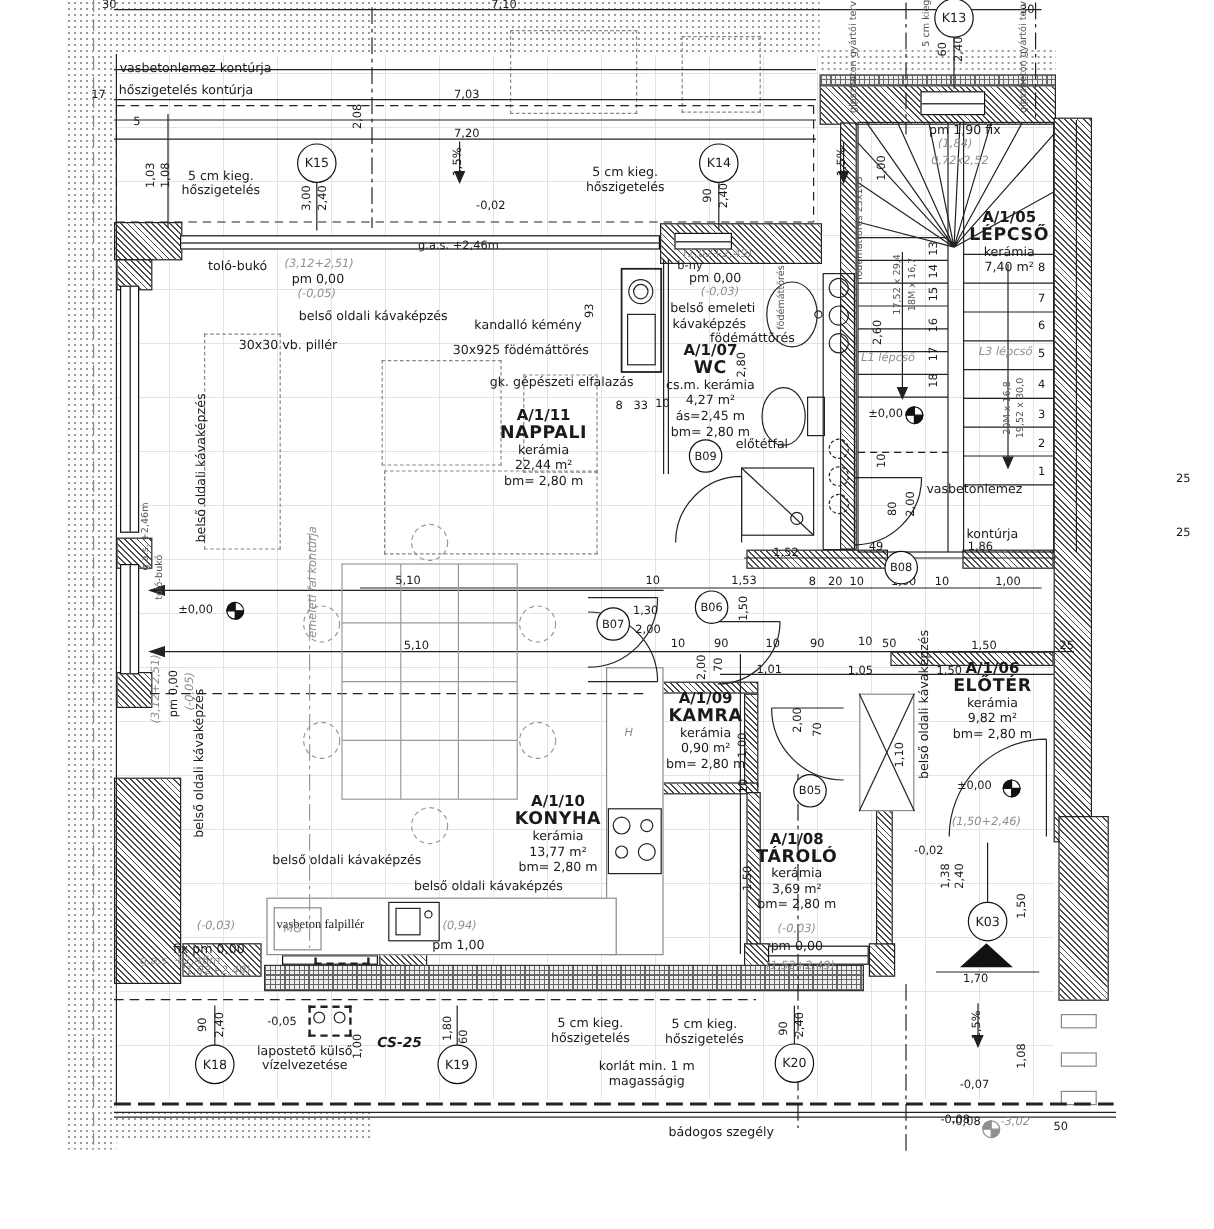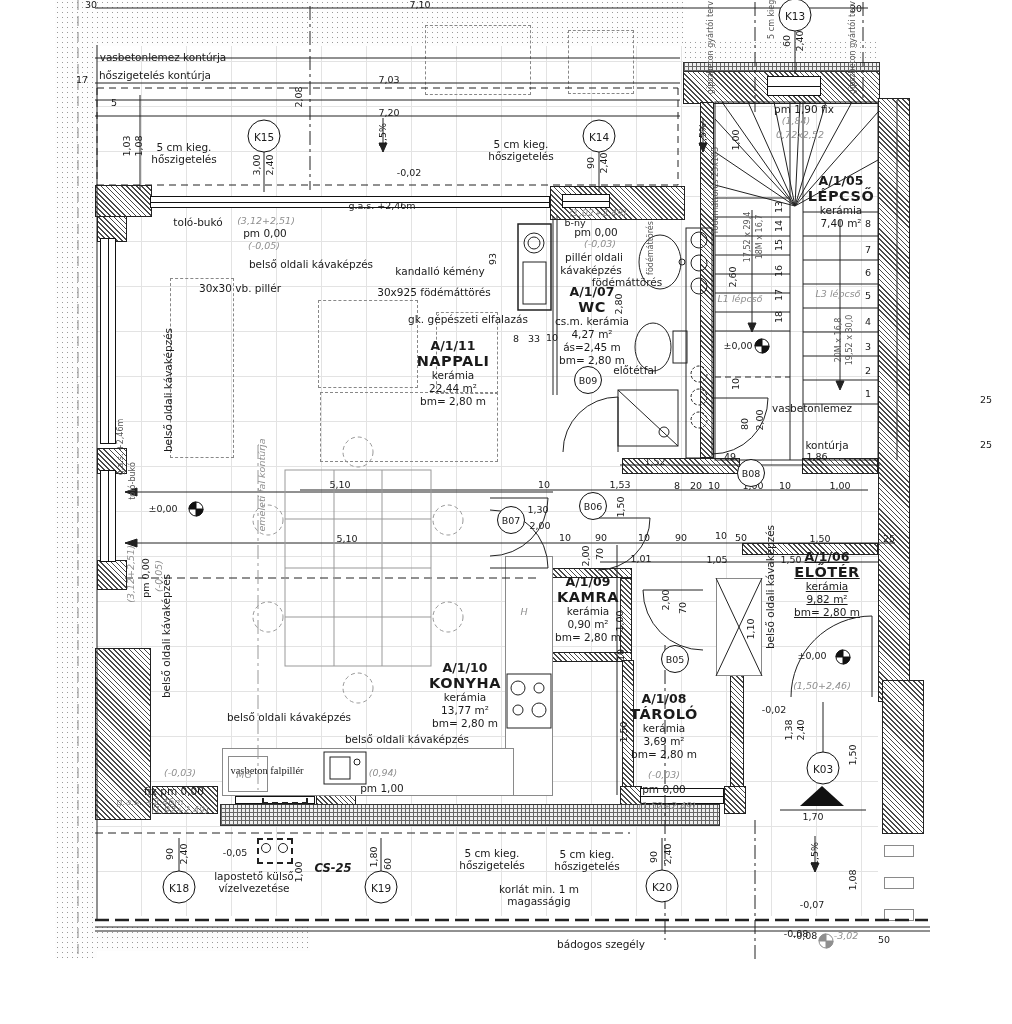--- a/index.html
+++ b/index.html
@@ -250,21 +250,21 @@
     <div class="rline">ás=2,45 m</div>
     <div class="rline">bm= 2,80 m</div>
   </div>
   <div class="room" style="left:528px;top:574px;width:120px;">
     <div class="rid">A/1/09</div>
     <div class="rname">KAMRA</div>
     <div class="rline">kerámia</div>
     <div class="rline">0,90 m²</div>
     <div class="rline">bm= 2,80 m</div>
   </div>
-  <div class="room" style="left:767px;top:549px;width:120px;text-decoration:underline;">
+  <div class="room" style="left:767px;top:549px;width:120px;">
     <div class="rid">A/1/06</div>
     <div class="rname">ELŐTÉR</div>
     <div class="rline">kerámia</div>
     <div class="rline">9,82 m²</div>
     <div class="rline">bm= 2,80 m</div>
   </div>
   <div class="room" style="left:395px;top:660px;width:140px;">
     <div class="rid">A/1/10</div>
     <div class="rname">KONYHA</div>
     <div class="rline">kerámia</div>
@@ -312,21 +312,21 @@
       <span class="lbl a" style="left: 311px; top: 264px; transform: translate(-50%, -50%);">belső oldali kávaképzés</span>
       <span class="lbl a" style="left: 240px; top: 288px; transform: translate(-50%, -50%);">30x30 vb. pillér</span>
       <span class="lbl a" style="left: 440px; top: 271px; transform: translate(-50%, -50%);">kandalló kémény</span>
       <span class="lbl a" style="left: 434px; top: 292px; transform: translate(-50%, -50%);">30x925 födémáttörés</span>
       <span class="lbl a" style="left: 468px; top: 319px; transform: translate(-50%, -50%);">gk. gépészeti elfalazás</span>
       <span class="lbl" style="left: 382px; top: 206px; transform: translate(-50%, -50%);">g.a.s. +2,46m</span>
       <span class="lbl" style="left: 575px; top: 223px; transform: translate(-50%, -50%);">b-ny</span>
       <span class="lbl g" style="left: 598px; top: 213px; transform: translate(-50%, -50%);">(1,02+2,49)</span>
       <span class="lbl a" style="left: 596px; top: 232px; transform: translate(-50%, -50%);">pm 0,00</span>
       <span class="lbl g" style="left: 600px; top: 244px; transform: translate(-50%, -50%);">(-0,03)</span>
-      <span class="lbl a" style="left: 594px; top: 257px; transform: translate(-50%, -50%);">pillér oldali</span>
+      <span class="lbl a" style="left: 594px; top: 257px; transform: translate(-50%, -50%);">belső emeleti</span>
       <span class="lbl a" style="left: 591px; top: 270px; transform: translate(-50%, -50%);">kávaképzés</span>
       <span class="lbl a" style="left: 627px; top: 282px; transform: translate(-50%, -50%);">födémáttörés</span>
       <span class="lbl a" style="left: 635px; top: 370px; transform: translate(-50%, -50%);">előtétfal</span>
       <span class="lbl" style="left: 493px; top: 259px; transform: translate(-50%, -50%) rotate(-90deg);">93</span>
       <span class="lbl" style="left: 516px; top: 339px; transform: translate(-50%, -50%);">8</span>
       <span class="lbl" style="left: 534px; top: 339px; transform: translate(-50%, -50%);">33</span>
       <span class="lbl" style="left: 619px; top: 304px; transform: translate(-50%, -50%) rotate(-90deg);">2,80</span>
       <span class="lbl" style="left: 552px; top: 338px; transform: translate(-50%, -50%);">10</span>
       <span class="lbl sm" style="left: 716px; top: 190px; transform: translate(-50%, -50%) rotate(-90deg);">födémáttörés 25x105</span>
       <span class="lbl sm" style="left: 651px; top: 248px; transform: translate(-50%, -50%) rotate(-90deg);">födémáttörés</span>

